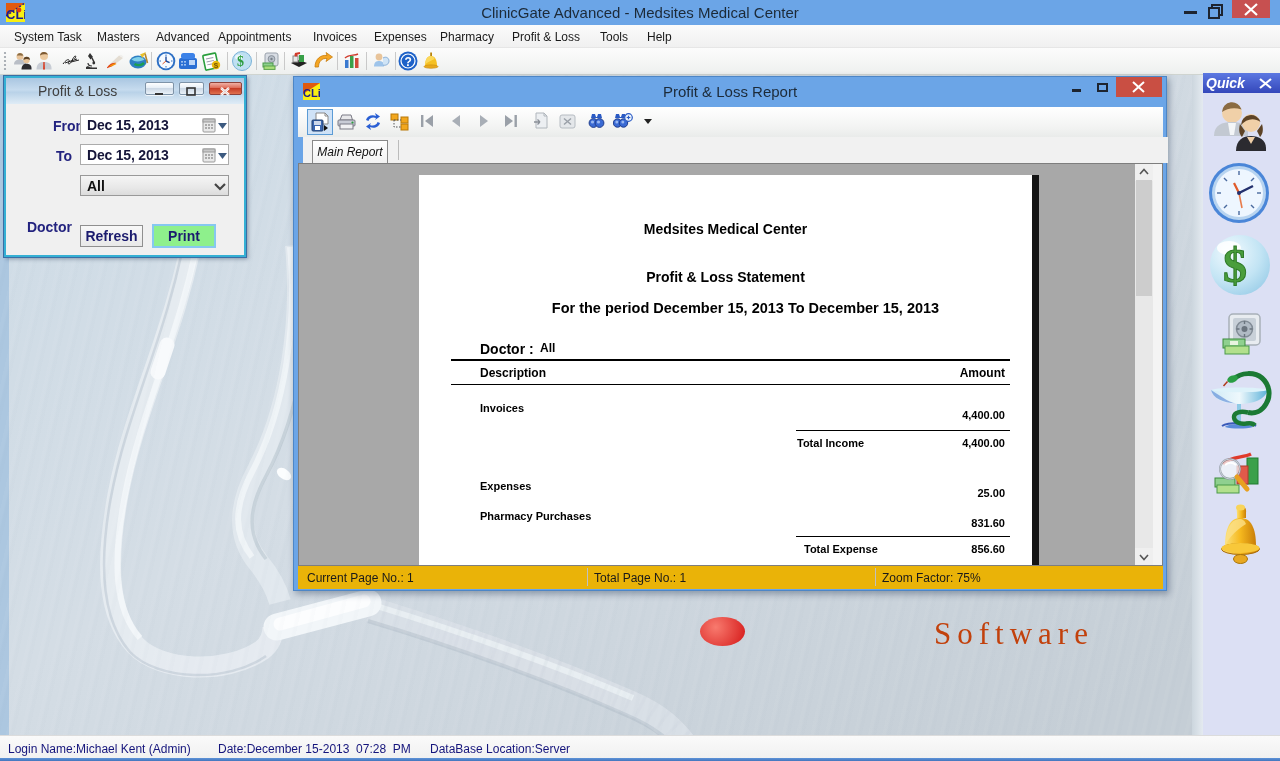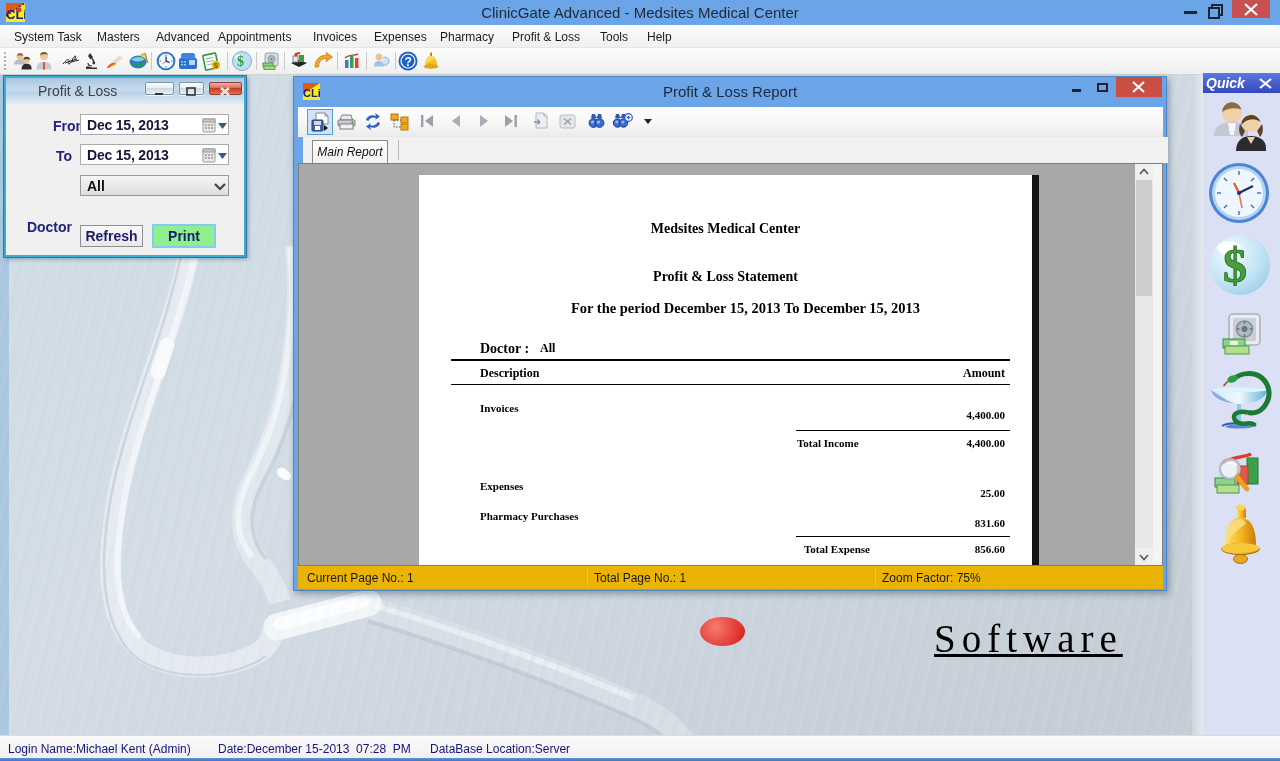--- a/index.html
+++ b/index.html
@@ -40,29 +40,29 @@
 #reptabs{position:absolute;left:9px;top:60px;width:865px;height:26px;background:#f1f1f1;font-style:italic;}
 #maintab{position:absolute;left:9px;top:3px;width:76px;height:23px;background:linear-gradient(#ffffff,#f2f2f2);border:1px solid #898989;border-bottom:none;font-size:12px;text-align:center;line-height:22px;color:#111;white-space:nowrap;}
 #tabline{position:absolute;left:95px;top:3px;width:1px;height:20px;background:#bbb;}
 #repview{position:absolute;left:4px;top:86px;width:865px;height:403px;background:#a8a8a8;border:1px solid #7e7e7e;overflow:hidden;}
 #repscroll{position:absolute;right:9px;top:0;width:18px;height:100%;background:#e8e8e8;}
 #repstatus{position:absolute;left:4px;top:489px;width:865px;height:23px;background:#eab308;font-size:12px;color:#1a1a1a;}
 #repstatus span{position:absolute;top:5px;}
 #repstatus .vsep{position:absolute;top:2px;width:1px;height:18px;background:#c0c0c0;}
 #page{position:absolute;left:120px;top:11px;width:613px;height:392px;background:#fff;}
 #pageshadow{position:absolute;left:733px;top:11px;width:7px;height:392px;background:#151515;}
-.rc{position:absolute;color:#000;white-space:nowrap;font-family:Liberation Serif, serif;}
+.rc{position:absolute;color:#000;white-space:nowrap;}
 
 #quickstrip{position:absolute;left:1192px;top:75px;width:11px;height:660px;background:linear-gradient(90deg,#ccd6de,#e4eaf0);}
 #quick{position:absolute;left:1203px;top:73px;width:77px;height:662px;background:#dce0f4;}
 #quickhead{position:absolute;left:0;top:0;width:77px;height:20px;background:linear-gradient(180deg,#5c78e2,#3447ba);color:#fff;font-size:14px;font-weight:bold;font-style:italic;padding:2px 0 0 3px;}
 .qi{position:absolute;}
 
 #cgtext{position:absolute;left:465px;top:470px;font-family:"Liberation Serif",serif;font-size:88px;font-weight:bold;color:#1d3a86;letter-spacing:6.5px;}
-#cgsoft{position:absolute;left:934px;top:541px;font-family:"Liberation Serif",serif;font-size:39px;color:#000000;letter-spacing:6px;text-decoration:underline;}
+#cgsoft{position:absolute;left:934px;top:541px;font-family:"Liberation Serif",serif;font-size:31px;color:#c2410c;letter-spacing:6px;}
 #cgdot{position:absolute;left:700px;top:542px;width:45px;height:29px;border-radius:50%;background:radial-gradient(circle at 35% 35%,#f87a6e,#d41616);}
 </style></head>
 <body>
 <div id="desktop">
   <svg width="1280" height="660" viewBox="0 0 1280 660">
     <defs>
       <linearGradient id="bg1" x1="0" y1="0" x2="1" y2="0.8">
         <stop offset="0" stop-color="#cedce7"></stop>
           <stop offset="0.45" stop-color="#d4dde5"></stop>
           <stop offset="1" stop-color="#c5ced6"></stop>

